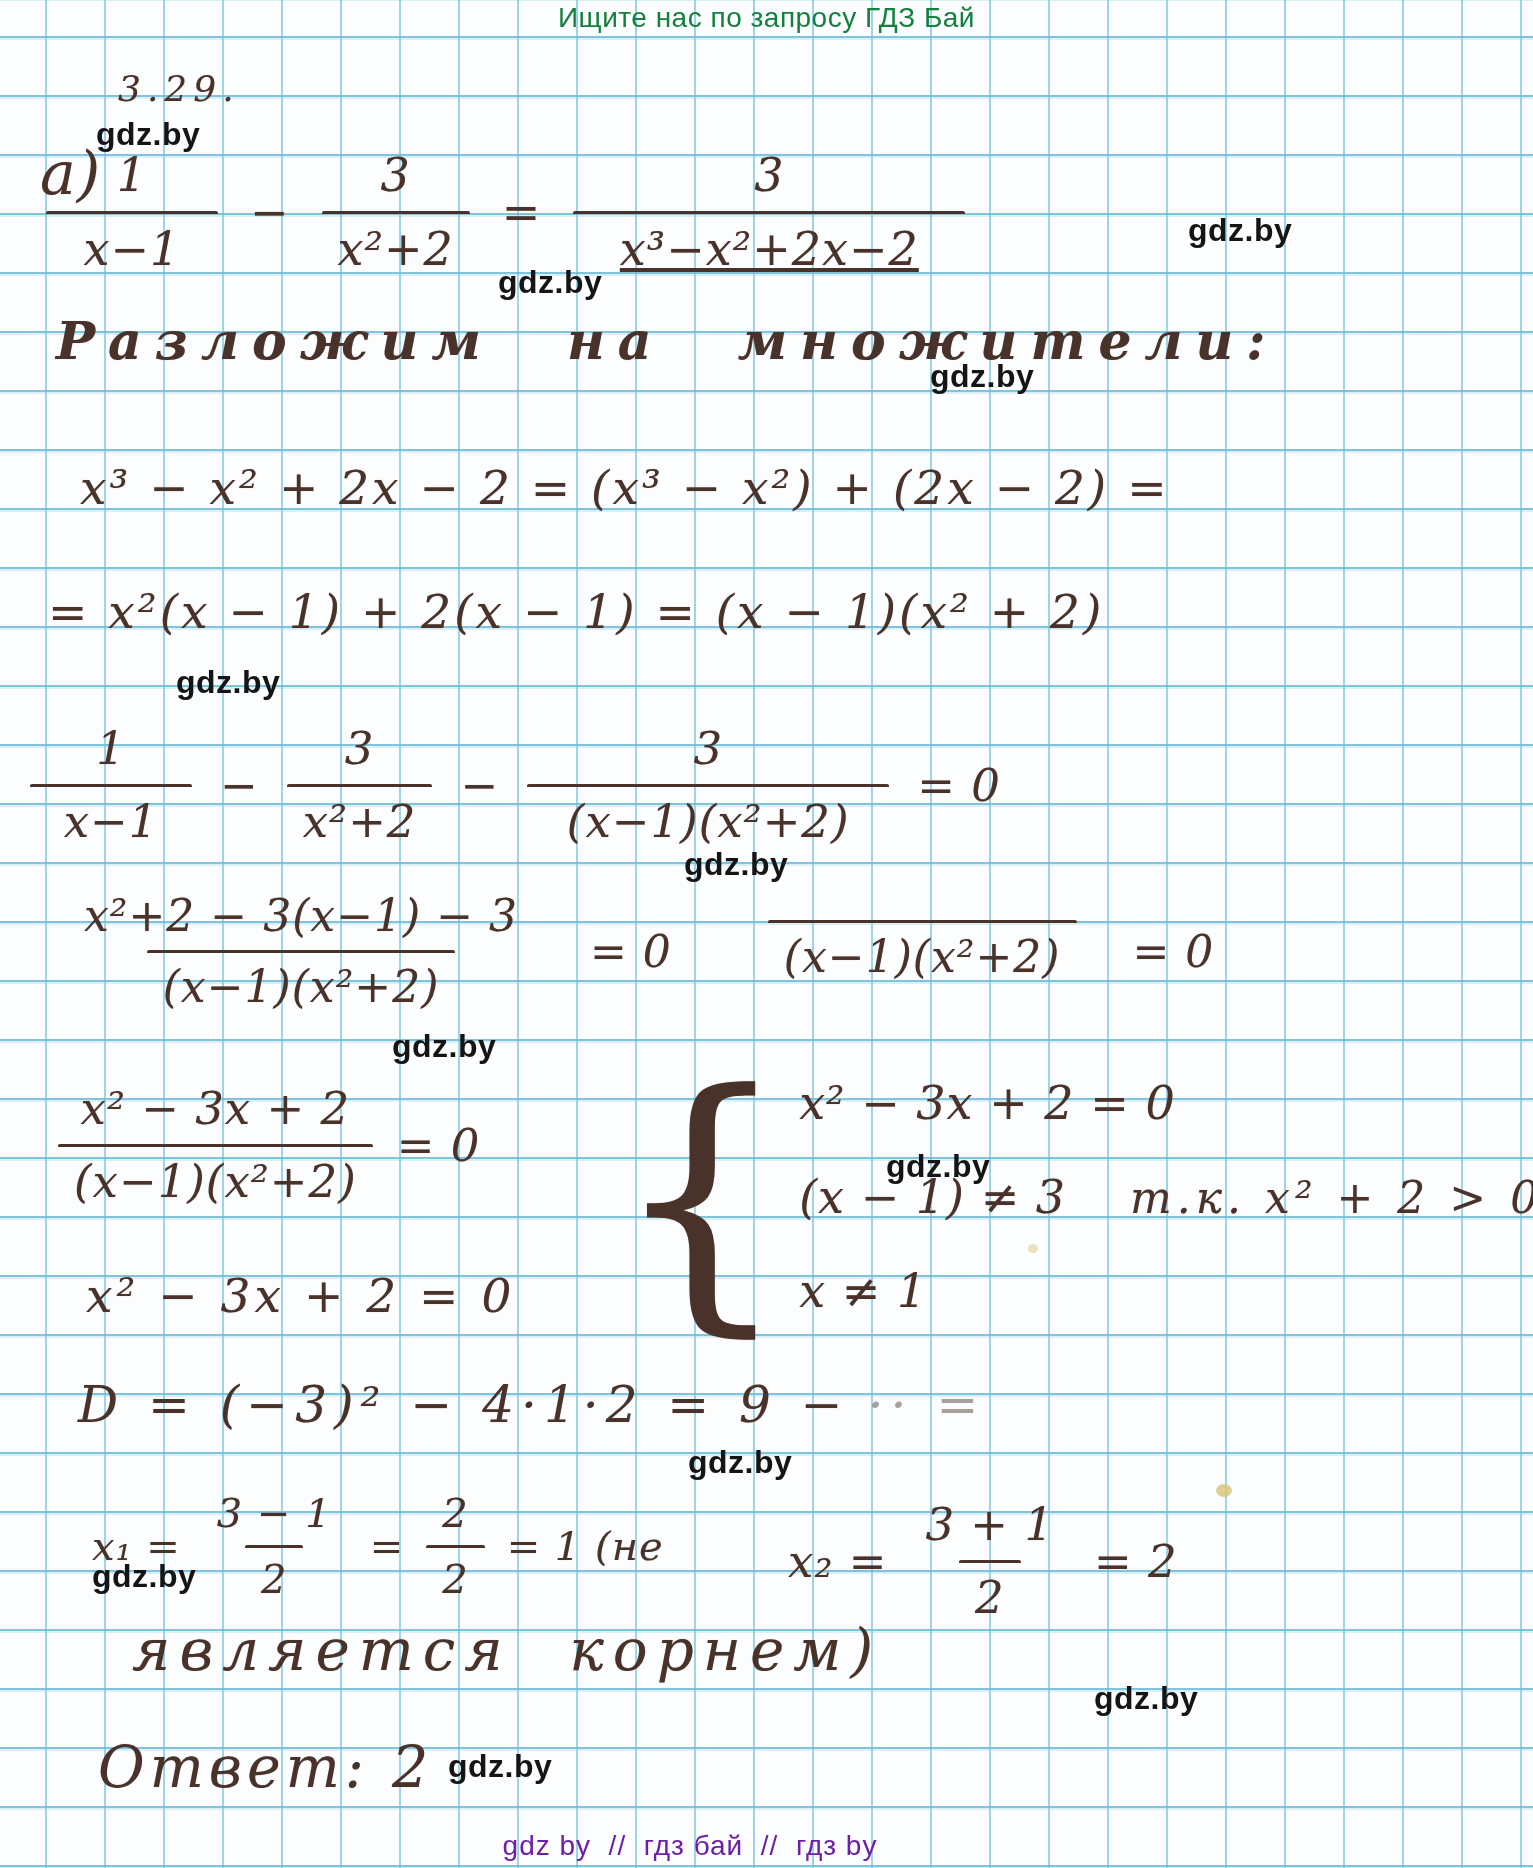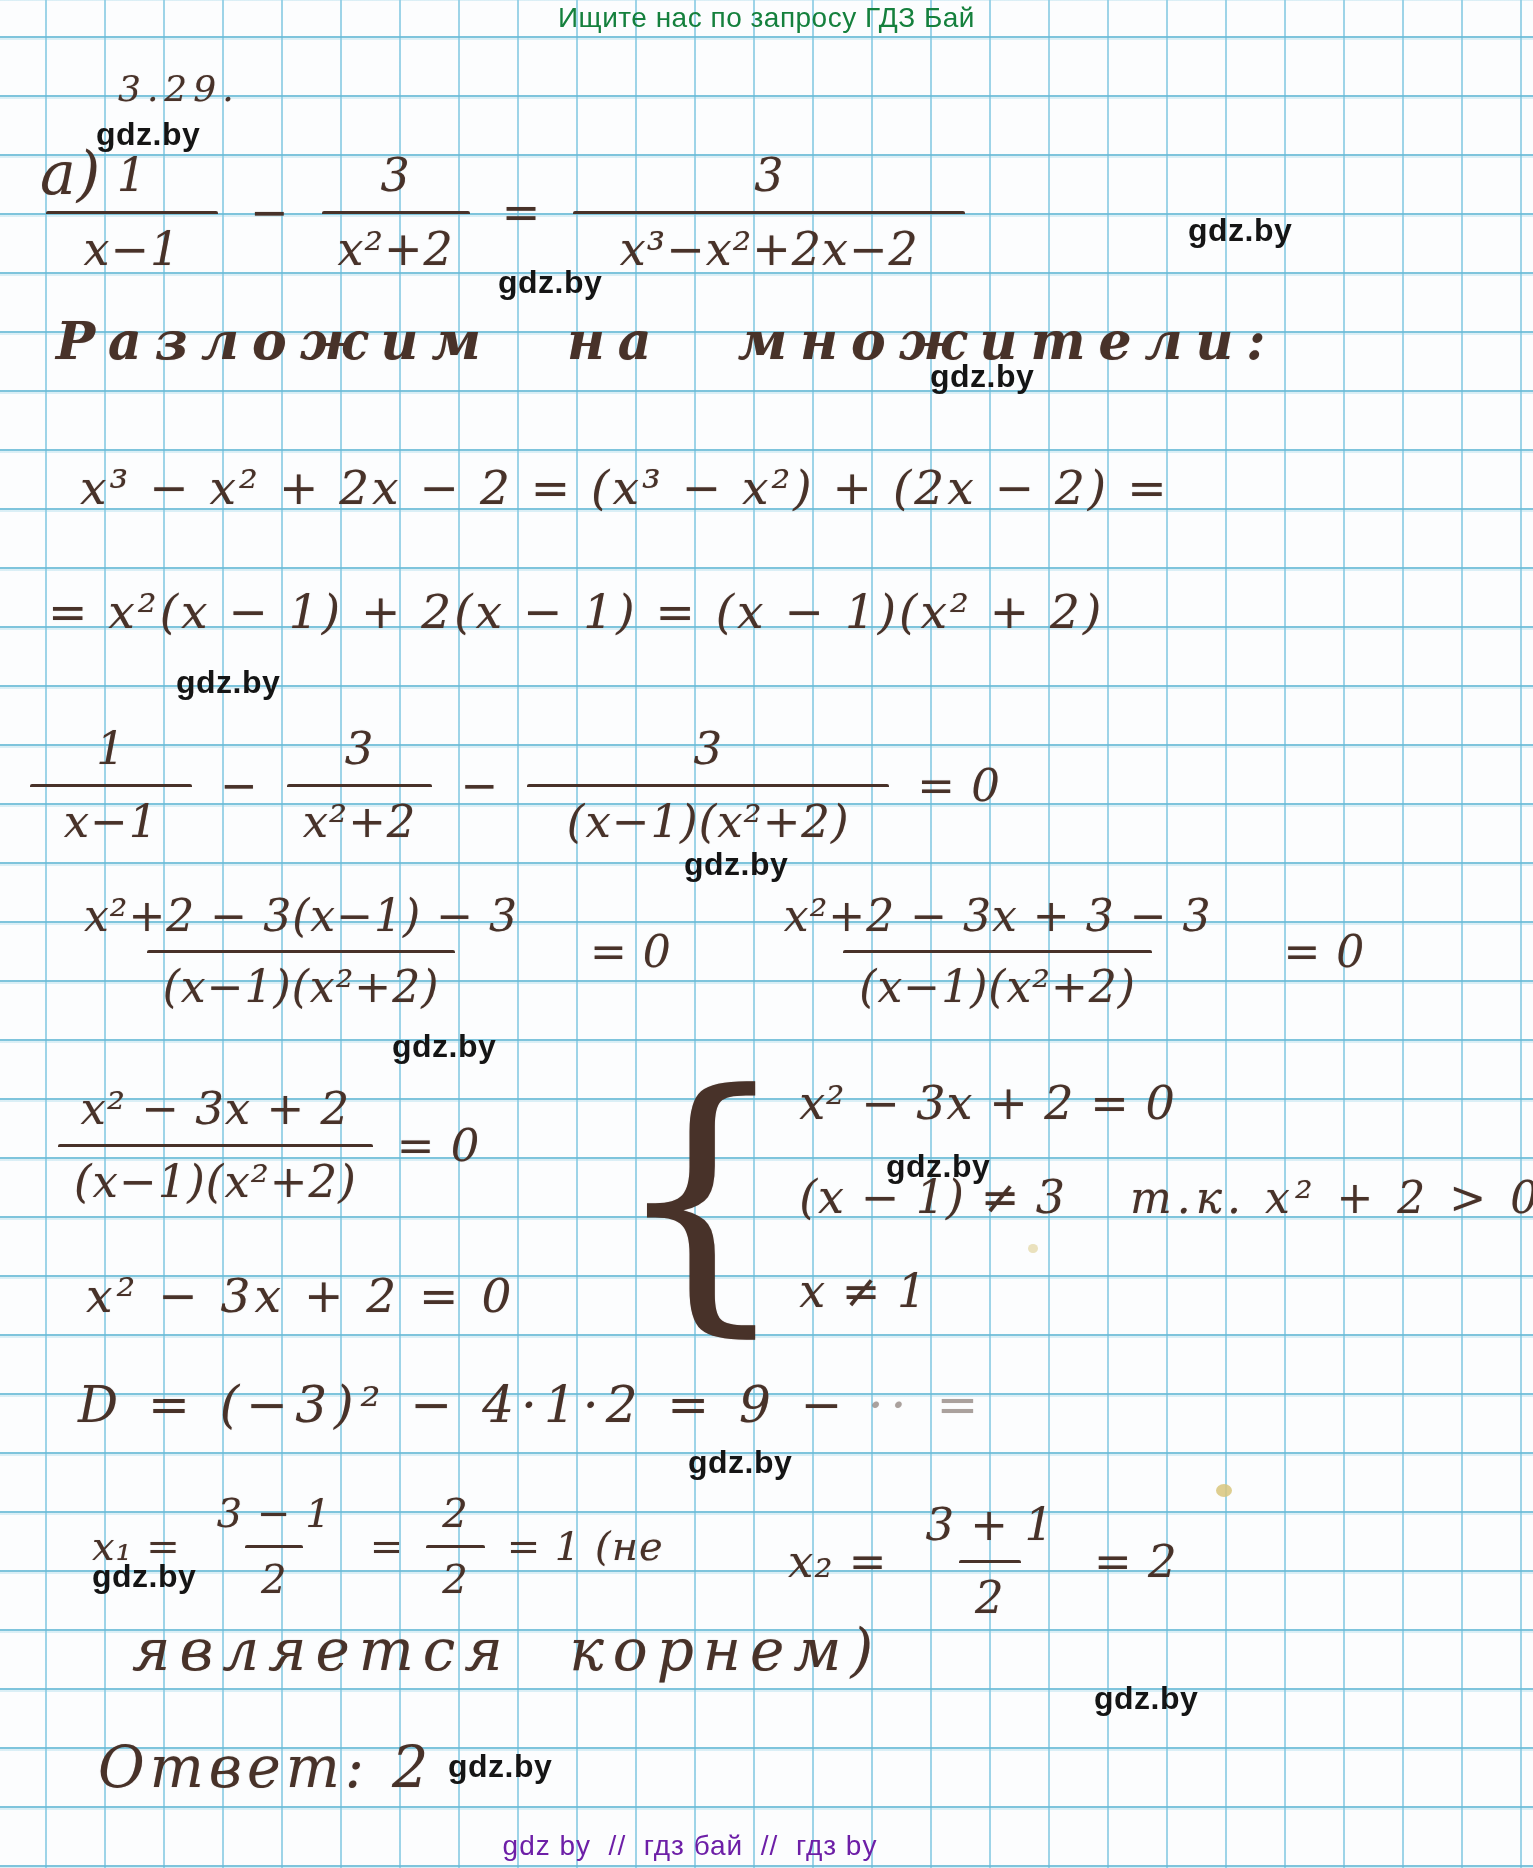--- a/index.html
+++ b/index.html
@@ -85,21 +85,21 @@
     <span class="den" style="min-width:140px;">x−1</span>
   </span>
   <span class="op">−</span>
   <span class="frac">
     <span class="num">3</span>
     <span class="den">x²+2</span>
   </span>
   <span class="op">=</span>
   <span class="frac">
     <span class="num">3</span>
-    <span class="den" style="min-width:360px;">x³−x²+2x−2</span>
+    <span class="den" style="min-width:360px;text-decoration:underline;">x³−x²+2x−2</span>
   </span>
 </div>
 
 <div class="abs hand" style="left:56px;top:310px;font-size:52px;letter-spacing:13px;word-spacing:42px;font-weight:bold;">Разложим на множители:</div>
 
 <div class="abs hand" style="left:80px;top:460px;font-size:47px;letter-spacing:3px;">x³ − x² + 2x − 2 = (x³ − x²) + (2x − 2) =</div>
 <div class="abs hand" style="left:48px;top:584px;font-size:47px;letter-spacing:3px;">= x²(x − 1) + 2(x − 1) = (x − 1)(x² + 2)</div>
 
 <div class="mrow hand" style="left:30px;top:722px;gap:26px;font-size:45px;">
   <span class="frac">
@@ -119,21 +119,20 @@
   <span class="op">= 0</span>
 </div>
 
 <div class="mrow hand" style="left:68px;top:890px;gap:54px;font-size:44px;">
   <span class="frac">
     <span class="num">x²+2 − 3(x−1) − 3</span>
     <span class="den">(x−1)(x²+2)</span>
   </span>
   <span class="op">= 0</span>
   <span class="frac" style="margin-left:40px;">
-    <span class="num">x²+2 − 3x + 3 − 3</span>
     <span class="den">(x−1)(x²+2)</span>
   </span>
   <span class="op">= 0</span>
 </div>
 
 <div class="mrow hand" style="left:58px;top:1082px;gap:22px;font-size:45px;">
   <span class="frac">
     <span class="num">x² − 3x + 2</span>
     <span class="den">(x−1)(x²+2)</span>
   </span>

